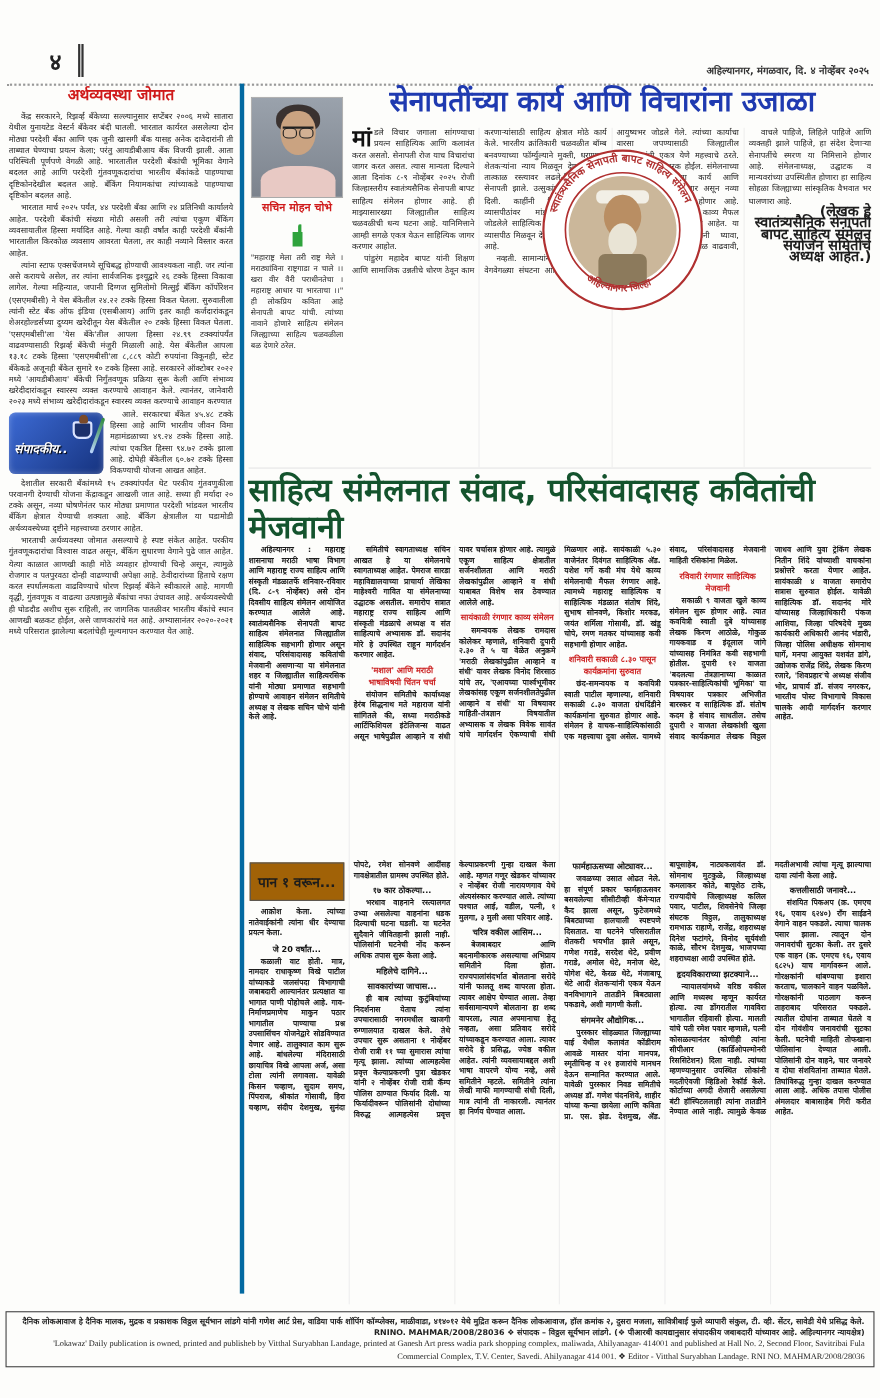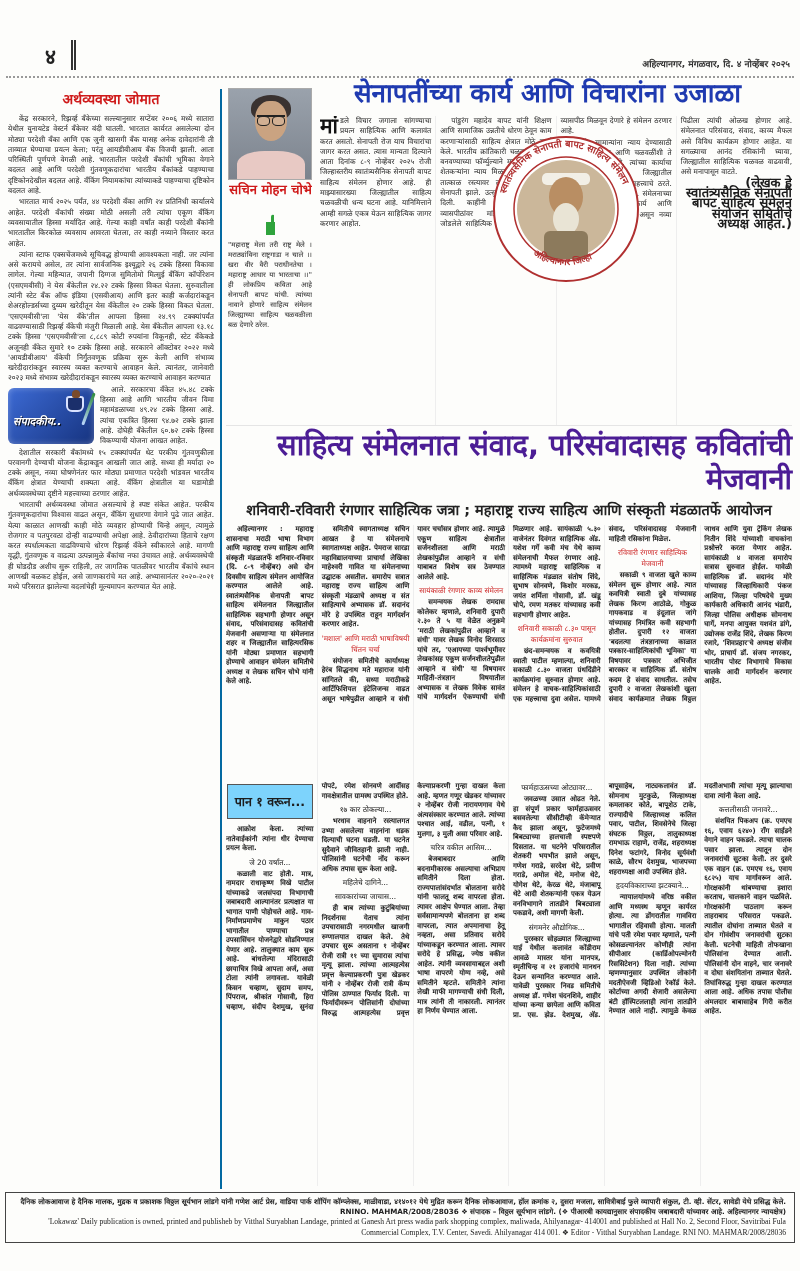--- a/index.html
+++ b/index.html
@@ -14,24 +14,24 @@
   .masthead { position:absolute; left:45px; top:34px; right:10px; height:40px; }
   .pageno { position:absolute; left:0; top:8px; font-size:21px; font-weight:bold; color:#222; }
   .pageno-bar { position:absolute; left:26px; top:6px; height:30px; width:5px;
     border-left:2px solid #333; border-right:2px solid #333; }
   .logo { position:absolute; left:42px; top:-2px; font-size:33px; font-weight:bold;
     color:#d21414; letter-spacing:1px; }
   .dateline { position:absolute; right:0; bottom:4px; font-size:9px; font-weight:bold; color:#333; }
   .rule-dotted { position:absolute; left:6px; right:6px; top:76px; border-top:2px dotted #999; }
   
   .para { font-size:7.3px; line-height:10.3px; text-align:justify; text-indent:11px; margin-bottom:1px; }
-  .blk-h { font-size:7.8px; line-height:11px; text-align:center; font-weight:normal; margin:3px 0 2px; }
-  
-  .left-col { position:absolute; left:8px; top:89px; width:214px; height:1100px;
-    overflow:hidden; border-right:2px solid #0369a1; padding-right:6px; }
+  .blk-h { font-size:7.8px; line-height:11px; text-align:center; font-weight:bold; margin:3px 0 2px; }
+  
+  .left-col { position:absolute; left:8px; top:76px; width:214px; height:1100px;
+    overflow:hidden; border-right:4px solid #0369a1; padding-right:6px; }
   .left-headline { font-size:14px; font-weight:bold; color:#cf1a1a; text-align:center; margin-bottom:6px; }
   .editorial-graphic { float:left; width:86px; height:56px; margin:3px 6px 3px 0;
     background:linear-gradient(135deg,#3c6ad4,#16337f); border-radius:6px; position:relative;
     box-shadow:inset 0 0 6px rgba(255,255,255,.3); }
   .editorial-graphic .ed-label { position:absolute; left:5px; bottom:16px; color:#fff;
     font-weight:bold; font-style:italic; font-size:11px; text-shadow:1px 1px 1px #000;margin-top:25px; }
   .ed-ink { position:absolute; right:10px; top:8px; width:18px; height:16px;
     background:#1b2f6b; border:2px solid #d9e2ff; border-radius:3px 3px 6px 6px; }
   .ed-ink:before { content:""; position:absolute; left:4px; top:-8px; width:8px; height:8px;
     background:#7a4a2a; border-radius:50% 50% 2px 2px; }
@@ -48,43 +48,43 @@
     background:#3a3230; border-radius:50% 50% 40% 40%; }
   .photo .face { position:absolute; left:26px; top:12px; width:32px; height:40px;
     background:#caa381; border-radius:45% 45% 50% 50%; }
   .photo .glasses { position:absolute; left:28px; top:26px; width:28px; height:8px;
     border-top:2px solid #222; }
   .photo .glasses:before,.photo .glasses:after { content:""; position:absolute; top:-1px;
     width:11px; height:8px; border:1.5px solid #222; border-radius:40%; background:rgba(255,255,255,.15); }
   .photo .glasses:before { left:0; } .photo .glasses:after { right:0; }
   .photo .shirt { position:absolute; left:8px; bottom:-4px; width:68px; height:32px;
     background:#e8c9c4; border-radius:40% 40% 0 0; }
-  .author-name { color:#cf1a1a; font-weight:bold; font-size:13px; text-align:right;
-    line-height:12px; margin:4px 0 18px; }
+  .author-name { color:#cf1a1a; font-weight:bold; font-size:10px; text-align:center;
+    line-height:12px; margin:4px 0 7px; }
   .quote-icon { display:block; margin:2px auto 4px; }
   .author-quote { font-size:7px; line-height:10px; text-align:justify; }
   .a1-body { position:absolute; left:94px; right:0; top:38px; bottom:0; overflow:hidden;
     column-count:4; column-gap:9px; column-rule:1px solid #eee; }
   .dropcap { float:left; font-size:21px; line-height:20px; font-weight:bold; padding:0 2px 0 0; color:#111; }
   .a1-closing { font-size:13px; line-height:10.3px; text-align:right; font-weight:bold; }
   .seal { position:absolute; left:266px; top:57px; width:148px; height:148px; }
   .seal svg { display:block; }
   
   .article2 { position:absolute; left:226px; top:425px; width:566px; height:355px;
     border-top:1px solid #e5e5e5; }
-  .a2-headline { text-align:right; font-size:29px; line-height:34px; font-weight:bold;
-    color:#4c1d95; margin-top:2px; }
+  .a2-headline { text-align:left; font-size:29px; line-height:34px; font-weight:bold;
+    color:#14532d; margin-top:2px; }
   .a2-subheadline { text-align:center; font-size:14.5px; font-weight:bold; color:#222; margin:3px 0 6px; }
   .a2-body { height:296px; overflow:hidden; column-count:6; column-gap:8px; column-rule:1px solid #eee; }
   .a2-body .blk-h { color:#cc2222; font-size:7.4px; }
   .a2-body .para, .briefs .para { font-size:6.9px; line-height:9.5px;font-weight:bold; }
   
   .briefs { position:absolute; left:226px; top:782px; width:566px; height:404px; }
   .briefs-flow { height:404px; overflow:hidden; column-count:6; column-gap:8px; column-rule:1px solid #eee; }
-  .cont-box { border:1.5px solid #555; background:#7dd3fc; text-align:center; font-weight:bold;
+  .cont-box { border:1.5px solid #555; background:#a16207; text-align:center; font-weight:bold;
     font-size:12.5px; padding:8px 4px; margin:2px 1px 6px; }
   .briefs .blk-h { color:#111; font-size:7.4px; }
   
   .imprint { position:absolute; left:5px; right:5px; top:1192px; border:1.5px solid #444;
     padding:4px 8px; text-align:right; }
   .imprint .line-mr { font-size:7.2px; line-height:10px; font-weight:bold; color:#222; }
   .imprint .line-en { font-size:7.6px; line-height:10.5px; font-family:"Liberation Serif","DejaVu Serif",serif; color:#222; }
 </style>
 </head>
 <body>
@@ -132,20 +132,21 @@
         <path d="M6 21 L6 8 L11 8 L11 3 Q11 0 14 1 L14 8 L15 8 L15 21 Z" fill="#2fa33c"></path>
       </svg>
       <div class="author-quote">"महाराष्ट्र मेला तरी राष्ट्र मेले । मराठ्यांविना राष्ट्रगाडा न चाले ।। खरा वीर वैरी पराधीनतेचा । महाराष्ट्र आधार या भारताचा ।।" ही लोकप्रिय कविता आहे सेनापती बापट यांची. त्यांच्या नावाने होणारे साहित्य संमेलन जिल्ह्याच्या साहित्य चळवळीला बळ देणारे ठरेल.</div>
     </div>
 
     <div class="a1-body">
       <p class="para" style="text-indent:0"><span class="dropcap">मां</span><span>डले विचार जगाला सांगण्याचा प्रयत्न साहित्यिक आणि कलावंत करत असतो. सेनापती रोज याच विचारांचा जागर करत असत. त्यास मान्यता दिल्याने आता दिनांक ८-९ नोव्हेंबर २०२५ रोजी जिल्हास्तरीय स्वातंत्र्यसैनिक सेनापती बापट साहित्य संमेलन होणार आहे. ही माझ्यासारख्या जिल्ह्यातील साहित्य चळवळीची धन्य घटना आहे. यानिमित्ताने आम्ही सगळे एकत्र येऊन साहित्यिक जागर करणार आहोत.</span></p>
       <div>
           <p class="para">पांडुरंग महादेव बापट यांनी शिक्षण आणि सामाजिक उन्नतीचे धोरण ठेवून काम करणाऱ्यांसाठी साहित्य क्षेत्रात मोठे कार्य केले. भारतीय क्रांतिकारी चळवळीत बॉम्ब बनवण्याच्या फॉर्म्युल्याने मुक्ती, धरणग्रस्त शेतकऱ्यांना न्याय मिळवून देण्यासाठी ते तात्काळ रस्त्यावर लढले-झिजले आणि सेनापती झाले. उत्सुकांपुढे त्यांनी उपाधी दिली. काहींनी विचार वेगवेगळ्या व्यासपीठांवर मांडले. समाजमनाशी जोडलेले साहित्यिक आणि कलावंत यांना व्यासपीठ मिळवून देणारे हे संमेलन ठरणार आहे.</p>
           <p class="para">नव्हती. सामान्यांना न्याय देण्यासाठी वेगवेगळ्या संघटना आणि चळवळींशी ते आयुष्यभर जोडले गेले. त्यांच्या कार्याचा वारसा जपण्यासाठी जिल्ह्यातील साहित्यिकांनी एकत्र येणे महत्त्वाचे ठरते. हेच त्यांचे खरे स्मारक होईल. संमेलनाच्या निमित्ताने सेनापतींच्या कार्य आणि विचारांना उजाळा मिळणार असून नव्या पिढीला त्यांची ओळख होणार आहे. संमेलनात परिसंवाद, संवाद, काव्य मैफल असे विविध कार्यक्रम होणार आहेत. या सगळ्याचा आनंद रसिकांनी घ्यावा, जिल्ह्यातील साहित्यिक चळवळ वाढवावी, असे मनापासून वाटते.</p>
+          <p class="para">वाचले पाहिजे, लिहिले पाहिजे आणि व्यक्तही झाले पाहिजे, हा संदेश देणाऱ्या सेनापतींचे स्मरण या निमित्ताने होणार आहे. संमेलनाध्यक्ष, उद्घाटक व मान्यवरांच्या उपस्थितीत होणारा हा साहित्य सोहळा जिल्ह्याच्या सांस्कृतिक वैभवात भर घालणारा आहे.</p>
         </div>
       <p class="a1-closing">(लेखक हे स्वातंत्र्यसैनिक सेनापती बापट साहित्य संमेलन संयोजन समितीचे अध्यक्ष आहेत.)</p>
     </div>
 
     <div class="seal">
       <svg width="148" height="148" viewBox="0 0 148 148">
         <circle cx="74" cy="74" r="72" fill="#fff" stroke="#b03030" stroke-width="2"></circle>
         <circle cx="74" cy="74" r="52" fill="none" stroke="#b03030" stroke-width="1.5"></circle>
         <circle cx="74" cy="74" r="49" fill="#cbb79a"></circle>
 
@@ -160,21 +161,20 @@
         </text>
         <text font-size="9" font-weight="bold" fill="#b03030">
           <textPath href="#arcBot" startOffset="30%">अहिल्यानगर जिल्हा</textPath>
         </text>
       </svg>
     </div>
   </section>
 
   <section class="article2">
     <h2 class="a2-headline">साहित्य संमेलनात संवाद, परिसंवादासह कवितांची मेजवानी</h2>
-    <div class="a2-subheadline">शनिवारी-रविवारी रंगणार साहित्यिक जत्रा ; महाराष्ट्र राज्य साहित्य आणि संस्कृती मंडळातर्फे आयोजन</div>
     <div class="a2-body">
         <p class="para">अहिल्यानगर : महाराष्ट्र शासनाचा मराठी भाषा विभाग आणि महाराष्ट्र राज्य साहित्य आणि संस्कृती मंडळातर्फे शनिवार-रविवार (दि. ८-९ नोव्हेंबर) असे दोन दिवसीय साहित्य संमेलन आयोजित करण्यात आलेले आहे. स्वातंत्र्यसैनिक सेनापती बापट साहित्य संमेलनात जिल्ह्यातील साहित्यिक सहभागी होणार असून संवाद, परिसंवादासह कवितांची मेजवानी असणाऱ्या या संमेलनात शहर व जिल्ह्यातील साहित्यरसिक यांनी मोठ्या प्रमाणात सहभागी होण्याचे आवाहन संमेलन समितीचे अध्यक्ष व लेखक सचिन चोभे यांनी केले आहे.</p>
         <p class="para">समितीचे स्वागताध्यक्ष सचिन आखत हे या संमेलनाचे स्वागताध्यक्ष आहेत. पेमराज सारडा महाविद्यालयाच्या प्राचार्या लेखिका माहेश्वरी गावित या संमेलनाच्या उद्घाटक असतील. समारोप सत्रात महाराष्ट्र राज्य साहित्य आणि संस्कृती मंडळाचे अध्यक्ष व संत साहित्याचे अभ्यासक डॉ. सदानंद मोरे हे उपस्थित राहून मार्गदर्शन करणार आहेत.</p>
         <h4 class="blk-h">'मशाल' आणि मराठी भाषाविषयी चिंतन चर्चा</h4>
         <p class="para">संयोजन समितीचे कार्याध्यक्ष हेरंब सिद्धनाथ मते महाराज यांनी सांगितले की, सध्या मराठीकडे आर्टिफिशियल इंटेलिजन्स वाढत असून भाषेपुढील आव्हाने व संधी यावर चर्चासत्र होणार आहे. त्यामुळे एकूण साहित्य क्षेत्रातील सर्जनशीलता आणि मराठी लेखकांपुढील आव्हाने व संधी याबाबत विशेष सत्र ठेवण्यात आलेले आहे.</p>
         <h4 class="blk-h">सायंकाळी रंगणार काव्य संमेलन</h4>
         <p class="para">समन्वयक लेखक रामदास कोलेकर म्हणाले, शनिवारी दुपारी २.३० ते ५ या वेळेत अनुक्रमे 'मराठी लेखकांपुढील आव्हाने व संधी' यावर लेखक विनोद शिरसाठ यांचे तर, 'एआयच्या पार्श्वभूमीवर लेखकांसह एकूण सर्जनशीलतेपुढील आव्हाने व संधी' या विषयावर माहिती-तंत्रज्ञान विषयातील अभ्यासक व लेखक विवेक सावंत यांचे मार्गदर्शन ऐकण्याची संधी मिळणार आहे. सायंकाळी ५.३० वाजेनंतर दिवंगत साहित्यिक अ‍ॅड. यशेश गर्गे कवी मंच येथे काव्य संमेलनाची मैफल रंगणार आहे. त्यामध्ये महाराष्ट्र साहित्यिक व साहित्यिक मंडळात संतोष शिंदे, सुभाष सोनवणे, किशोर मरकड, जयंत शर्मिला गोसावी, डॉ. खंडू चोपे, रमण मतकर यांच्यासह कवी सहभागी होणार आहेत.</p>
         <h4 class="blk-h">शनिवारी सकाळी ८.३० पासून कार्यक्रमांना सुरुवात</h4>
         <p class="para">छंद-समन्वयक व कवयित्री स्वाती पाटील म्हणाल्या, शनिवारी सकाळी ८.३० वाजता ग्रंथदिंडीने कार्यक्रमांना सुरुवात होणार आहे. संमेलन हे वाचक-साहित्यिकांसाठी एक महत्त्वाचा दुवा असेल. यामध्ये संवाद, परिसंवादासह मेजवानी माहिती रसिकांना मिळेल.</p>
         <h4 class="blk-h">रविवारी रंगणार साहित्यिक मेजवानी</h4>

